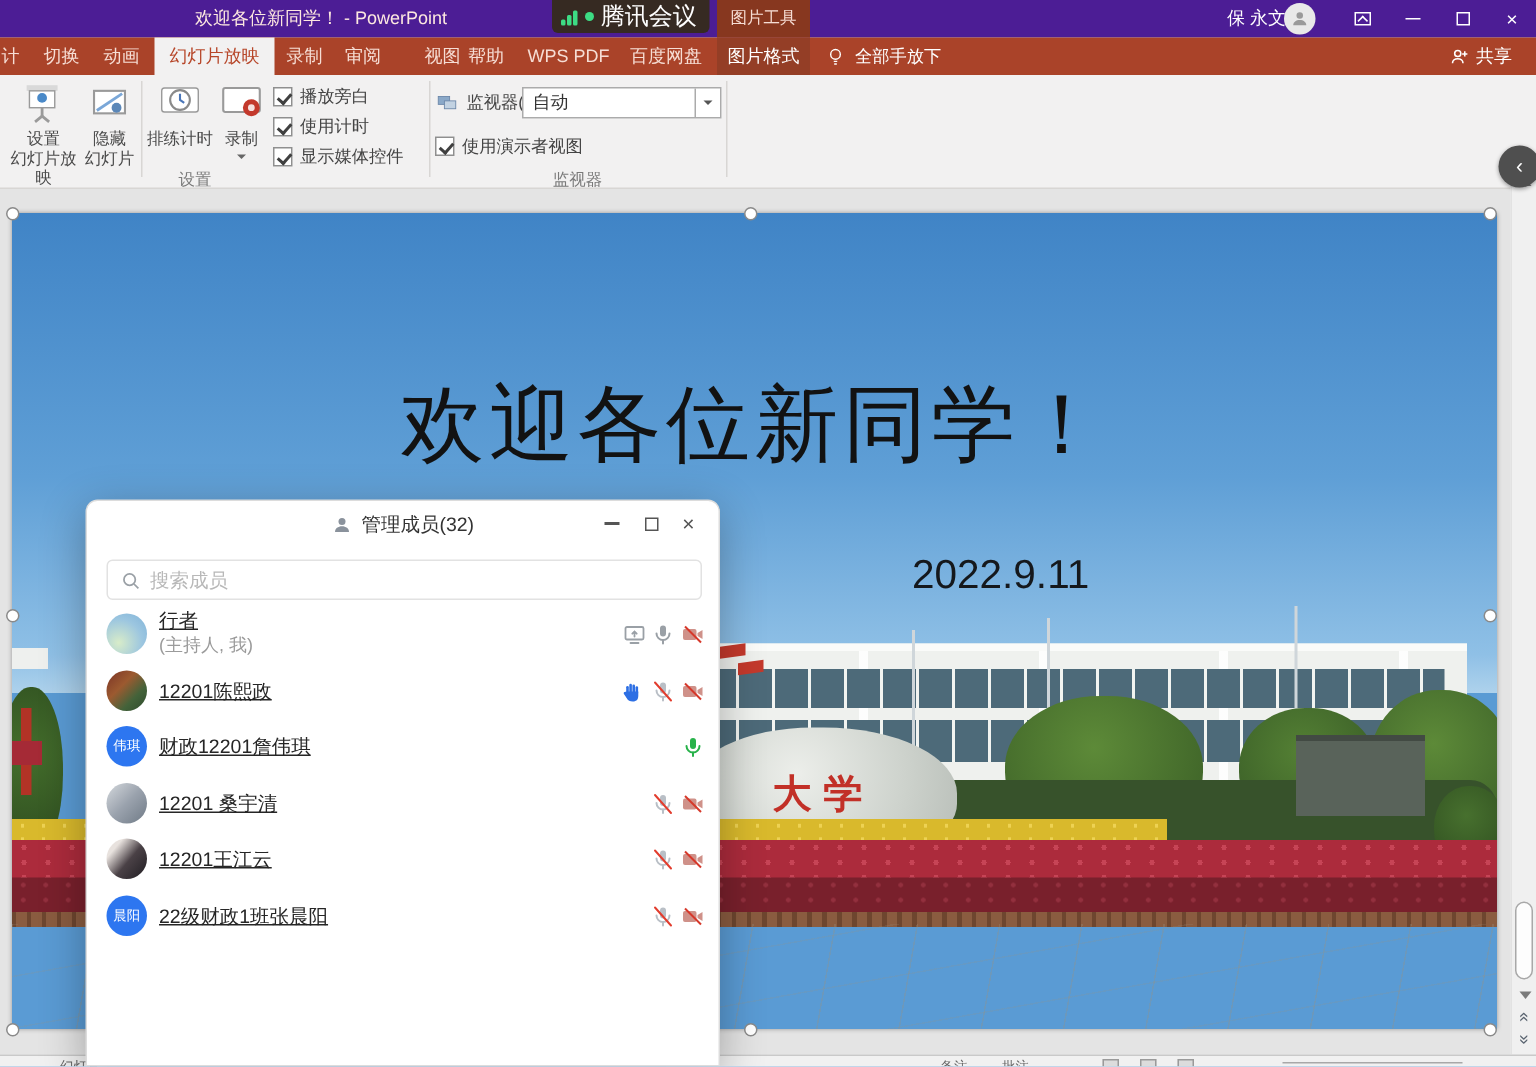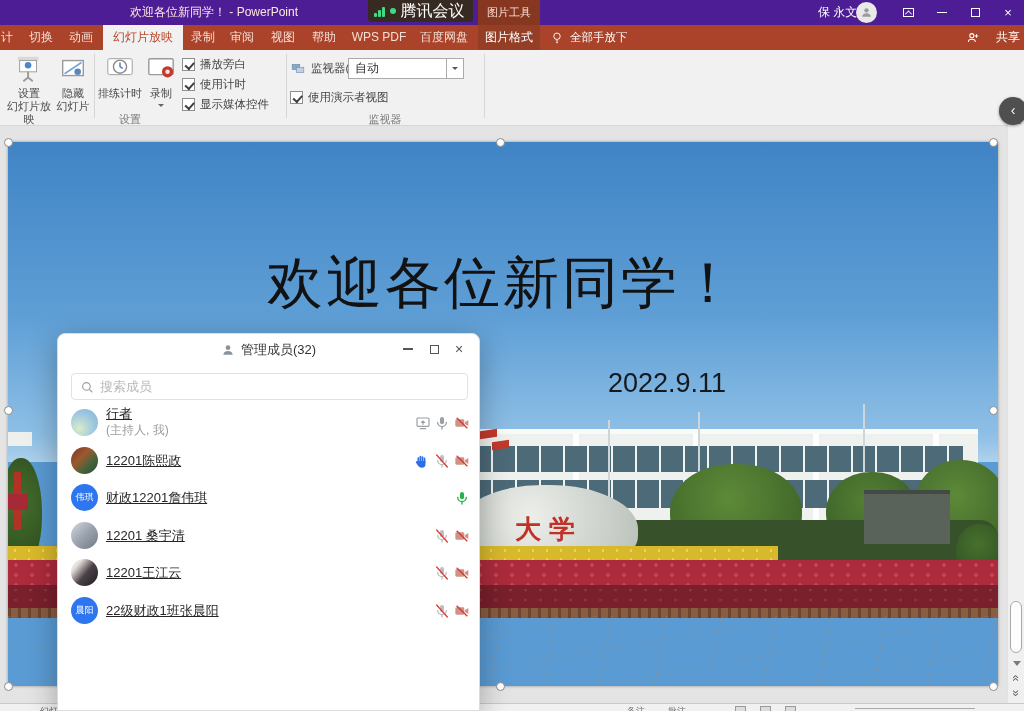--- a/index.html
+++ b/index.html
@@ -22,21 +22,21 @@
   .wb-minbar { width:10px; height:1px; background:#fff; }
   .wb-maxbox { width:9px; height:9px; border:1px solid #fff; }
   .wb-ribbonopt { width:11px; height:9px; border:1px solid #fff; position:relative; }
   .wb-ribbonopt::after { content:""; position:absolute; left:2px; top:1px; width:4px; height:4px; border-left:1px solid #fff; border-top:1px solid #fff; transform:rotate(45deg) translate(1px,1px); }
 
   
   .tab { position:absolute; top:0; height:25px; line-height:25px; color:#f6ddd4; font-size:12px; text-align:center; cursor:default; }
   .tab.active { background:#f2f1f1; color:#b7472a; }
   .tab.ctx { background:#943e26; color:#fff; }
   .tellme { position:absolute; left:550px; top:0; height:25px; display:flex; align-items:center; gap:6px; color:#fff; font-size:11.5px; }
-  .share { position:absolute; left:966px; top:0; height:25px; display:flex; align-items:center; gap:16px; color:#fff; font-size:12px; }
+  .share { position:absolute; left:966px; top:0; height:25px; display:flex; align-items:center; gap:4px; color:#fff; font-size:12px; }
 
   
   #ribbon { position:absolute; left:0; top:50px; width:1024px; height:76px; background:#f2f1f1; border-bottom:1px solid #d8d6d4; }
   .rb-big { position:absolute; top:4px; text-align:center; color:#4a4a4a; font-size:11px; line-height:13px; }
   .rb-big svg { display:block; margin:0 auto 3px; }
   .rb-sep { position:absolute; top:4px; width:1px; height:64px; background:#d8d6d4; }
   .grp-label { position:absolute; top:62px; font-size:11px; color:#7a7a7a; text-align:center; }
   .cbrow { position:absolute; display:flex; align-items:center; gap:5px; font-size:11.5px; color:#444; }
   .cb { width:13px; height:13px; border:1px solid #8f8f8f; background:#fff; position:relative; flex:none; }
   .cb::after { content:""; position:absolute; left:2px; top:2.5px; width:7px; height:3.5px; border-left:2px solid #3f3f3f; border-bottom:2px solid #3f3f3f; transform:rotate(-48deg); }
@@ -154,21 +154,21 @@
       </div>
   </div>
 
   <div id="tabrow">
     <div class="tab" style="left:0;width:14px;overflow:hidden">计</div>
     <div class="tab" style="left:22px;width:38px">切换</div>
     <div class="tab" style="left:62px;width:38px">动画</div>
     <div class="tab active" style="left:103px;width:80px">幻灯片放映</div>
     <div class="tab" style="left:185px;width:36px">录制</div>
     <div class="tab" style="left:223px;width:38px">审阅</div>
-    <div class="tab" style="left:264px;width:38px">视图</div>
+    <div class="tab" style="left:276px;width:38px">视图</div>
     <div class="tab" style="left:305px;width:38px">帮助</div>
     <div class="tab" style="left:348px;width:62px">WPS PDF</div>
     <div class="tab" style="left:415px;width:58px">百度网盘</div>
     <div class="tab ctx" style="left:478px;width:62px">图片格式</div>
     <div class="tellme">
       <svg width="14" height="14" viewBox="0 0 24 24" fill="none" stroke="#fff" stroke-width="1.6">
           <circle cx="12" cy="9" r="5.5"></circle>
           <path d="M10 17h4M10.5 20h3"></path>
         </svg>
       <span>全部手放下</span>
@@ -237,21 +237,21 @@
     <div class="grp-label" style="left:60px;width:140px">设置</div>
     <div class="rb-sep" style="left:286px"></div>
 
     <div class="mon-label" style="left:290px">
       <svg width="16" height="14" viewBox="0 0 24 24">
           <rect x="2" y="4" width="13" height="9" fill="#8aa8c8" stroke="#6a86a8"></rect>
           <rect x="9" y="9" width="13" height="9" fill="#c2d2e2" stroke="#6a86a8"></rect>
         </svg>
       <span>监视器(M):</span>
     </div>
-    <div class="dropdown" style="left:348px;top:8px;width:116px">
+    <div class="dropdown" style="left:348px;top:8px;width:133px">
       <span>自动</span>
       <span class="dd-btn"></span>
     </div>
     <div class="cbrow" style="left:290px;top:40px">
       <span class="cb"></span>
       <span>使用演示者视图</span>
     </div>
     <div class="grp-label" style="left:300px;width:170px">监视器</div>
     <div class="rb-sep" style="left:484px"></div>
   </div>

